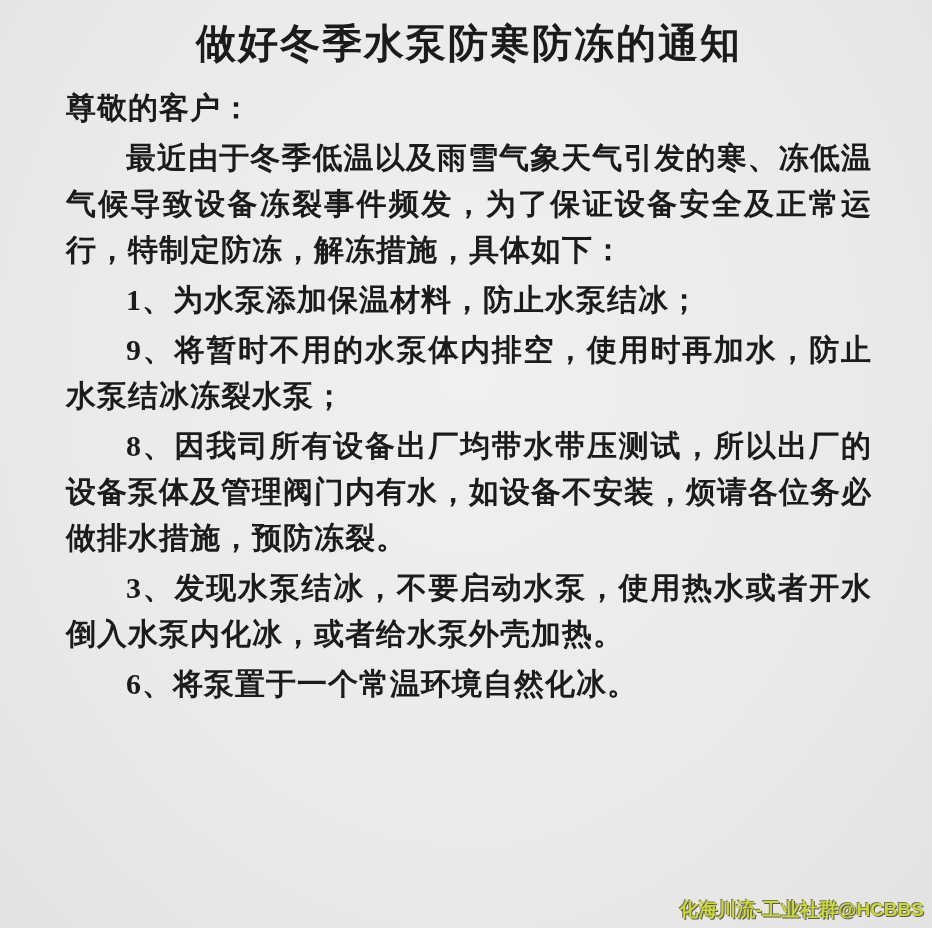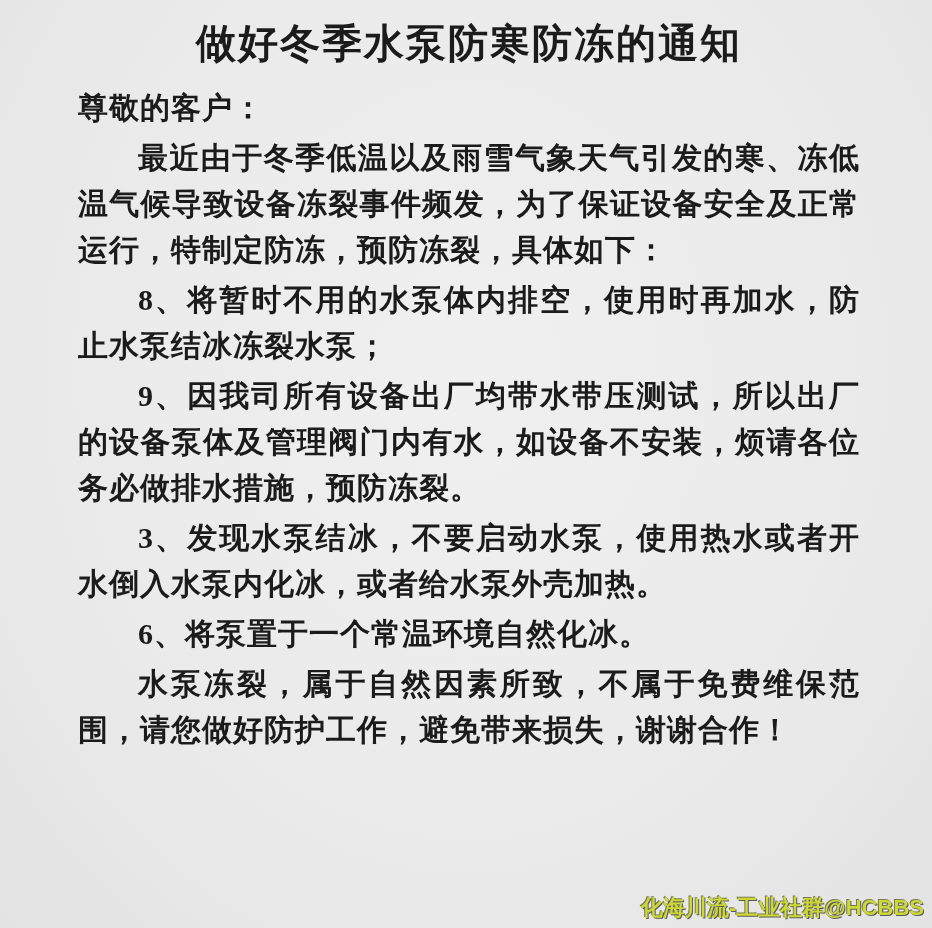--- a/index.html
+++ b/index.html
@@ -22,56 +22,56 @@
     font-size: 40px;
     text-align: center;
     margin: 6px 0 14px 0;
     letter-spacing: 2px;
     font-weight: bold;
   }
   .doc-par {
     font-size: 30px;
     line-height: 46px;
     letter-spacing: 1px;
-    margin: 4px 12px;
+    margin: 4px 0;
     text-align: justify;
   }
   .indent {
     text-indent: 2em;
   }
   .watermark {
     position: absolute;
     right: 8px;
     bottom: 5px;
-    font-size: 22px;
+    font-size: 19px;
     font-weight: bold;
     letter-spacing: 0;
     color: #ccd838;
     text-shadow: 1px 1px 0 #5a5a5a, -1px -1px 0 #7a7a55;
     font-family: "Liberation Sans", "DejaVu Sans", sans-serif;
   }
 </style>
 </head>
 <body>
 
 <div class="page">
 
   <h1 class="doc-title">做好冬季水泵防寒防冻的通知</h1>
 
   <p class="doc-par">尊敬的客户：</p>
 
-  <p class="doc-par indent">最近由于冬季低温以及雨雪气象天气引发的寒、冻低温气候导致设备冻裂事件频发，为了保证设备安全及正常运行，特制定防冻，预防冻裂，具体如下：</p>
+  <p class="doc-par indent">最近由于冬季低温以及雨雪气象天气引发的寒、冻低温气候导致设备冻裂事件频发，为了保证设备安全及正常运行，特制定防冻，解冻措施，具体如下：</p>
+
+  <p class="doc-par indent">1、为水泵添加保温材料，防止水泵结冰；</p>
+
+  <p class="doc-par indent">9、将暂时不用的水泵体内排空，使用时再加水，防止水泵结冰冻裂水泵；</p>
 
 
-  <p class="doc-par indent">8、将暂时不用的水泵体内排空，使用时再加水，防止水泵结冰冻裂水泵；</p>
-
-
-  <p class="doc-par indent">9、因我司所有设备出厂均带水带压测试，所以出厂的设备泵体及管理阀门内有水，如设备不安装，烦请各位务必做排水措施，预防冻裂。</p>
+  <p class="doc-par indent">8、因我司所有设备出厂均带水带压测试，所以出厂的设备泵体及管理阀门内有水，如设备不安装，烦请各位务必做排水措施，预防冻裂。</p>
 
   <p class="doc-par indent">3、发现水泵结冰，不要启动水泵，使用热水或者开水倒入水泵内化冰，或者给水泵外壳加热。</p>
 
   <p class="doc-par indent">6、将泵置于一个常温环境自然化冰。</p>
 
-  <p class="doc-par indent">水泵冻裂，属于自然因素所致，不属于免费维保范围，请您做好防护工作，避免带来损失，谢谢合作！</p>
 
   <div class="watermark">化海川流-工业社群@HCBBS</div>
 
 </div>
 
 </body></html>

